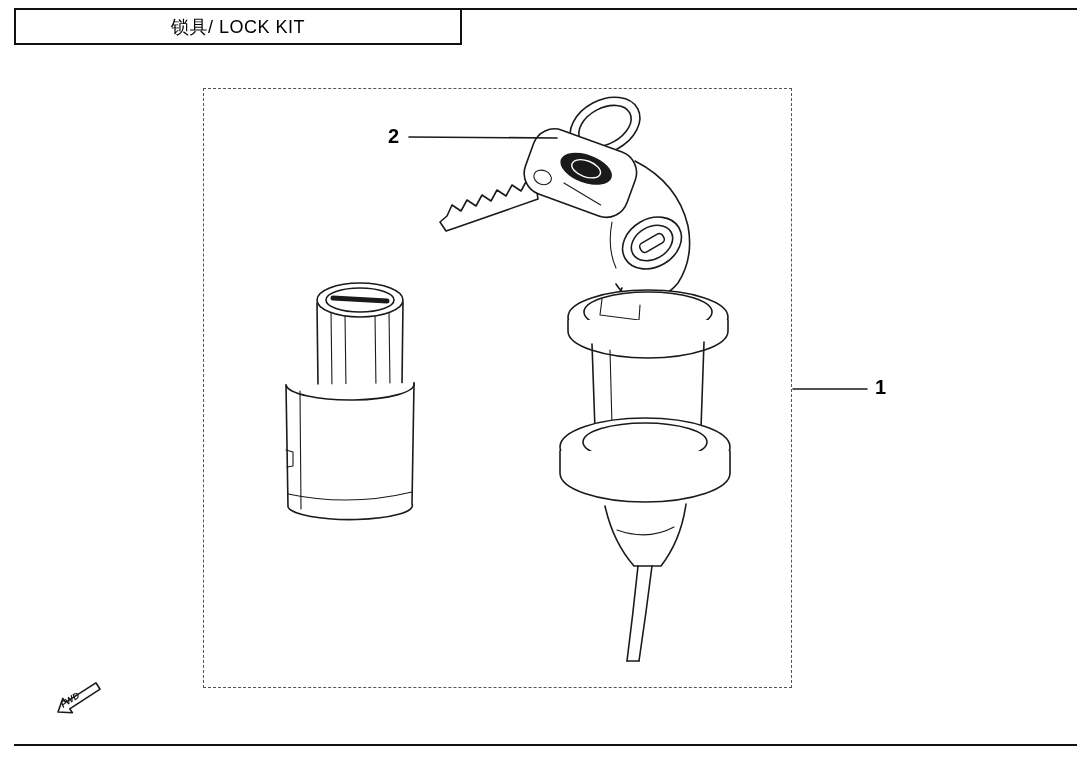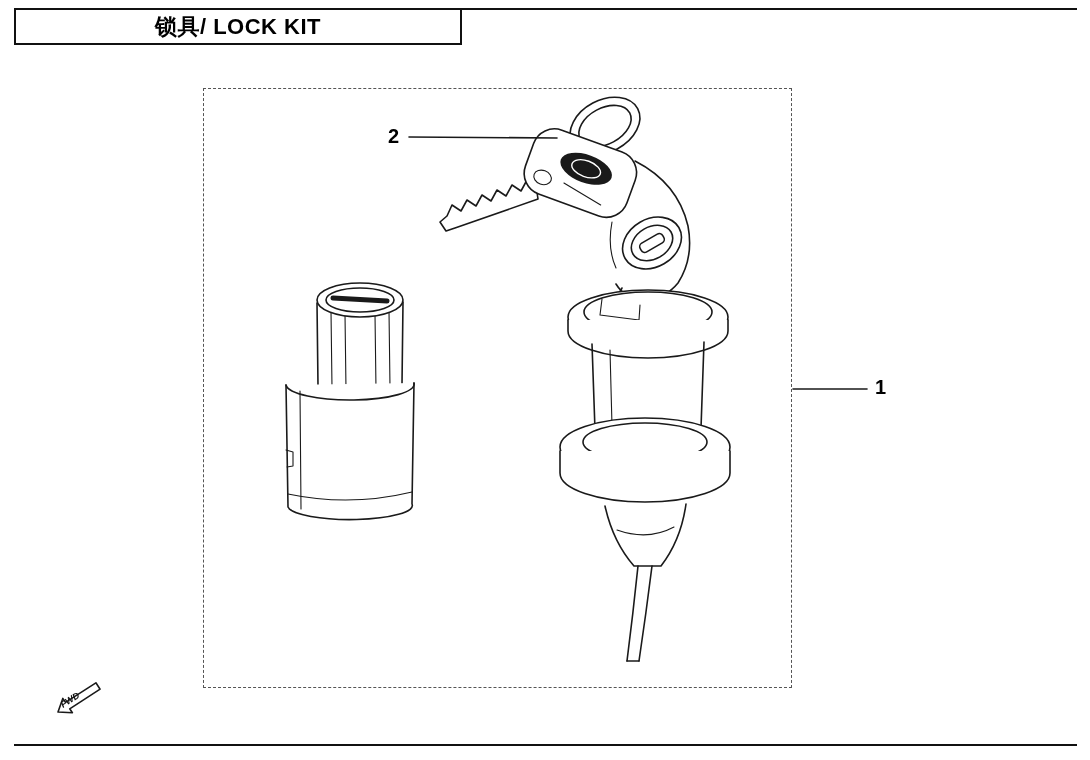--- a/index.html
+++ b/index.html
@@ -27,22 +27,22 @@
     width: 448px;
     height: 37px;
     border: 2px solid #111;
     box-sizing: border-box;
     display: flex;
     align-items: center;
     justify-content: center;
     background: #ffffff;
   }
   .title-box span {
-    font-size: 22px;
-    font-weight: bold;
+    font-size: 18px;
+    font-weight: normal;
     color: #000;
     letter-spacing: 0.5px;
     white-space: nowrap;
   }
   .dashed-frame {
     position: absolute;
     left: 203px;
     top: 88px;
     width: 589px;
     height: 600px;

